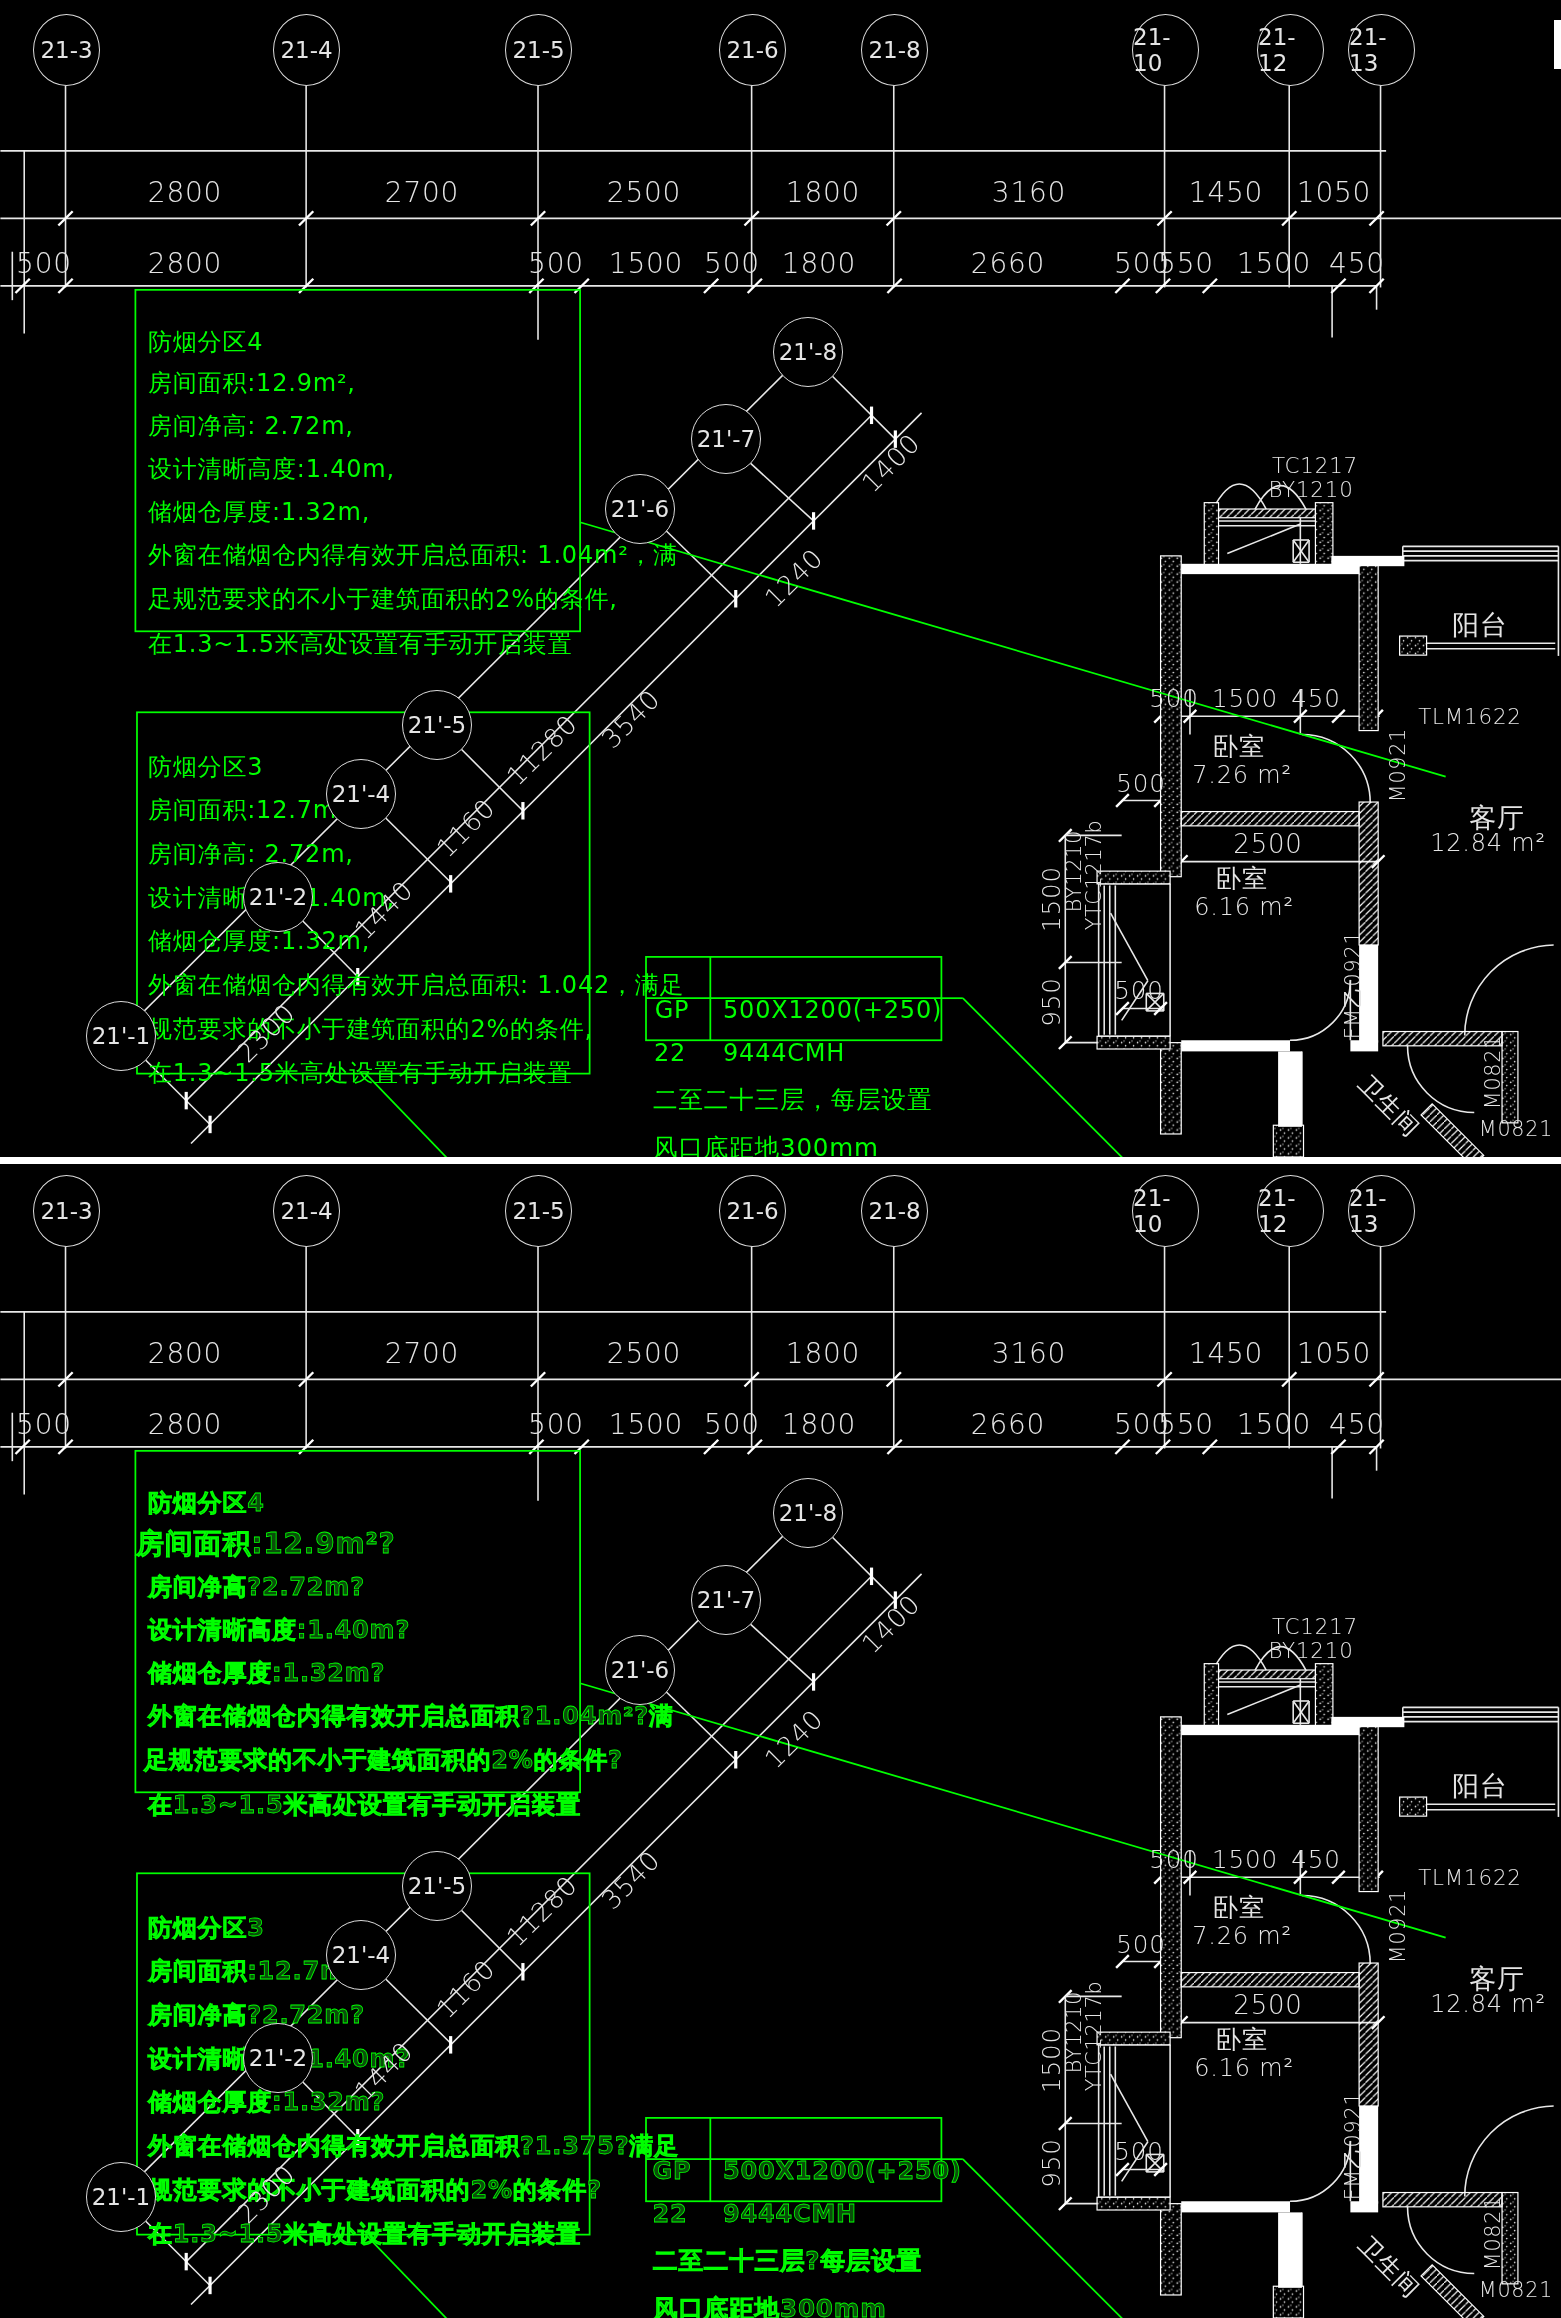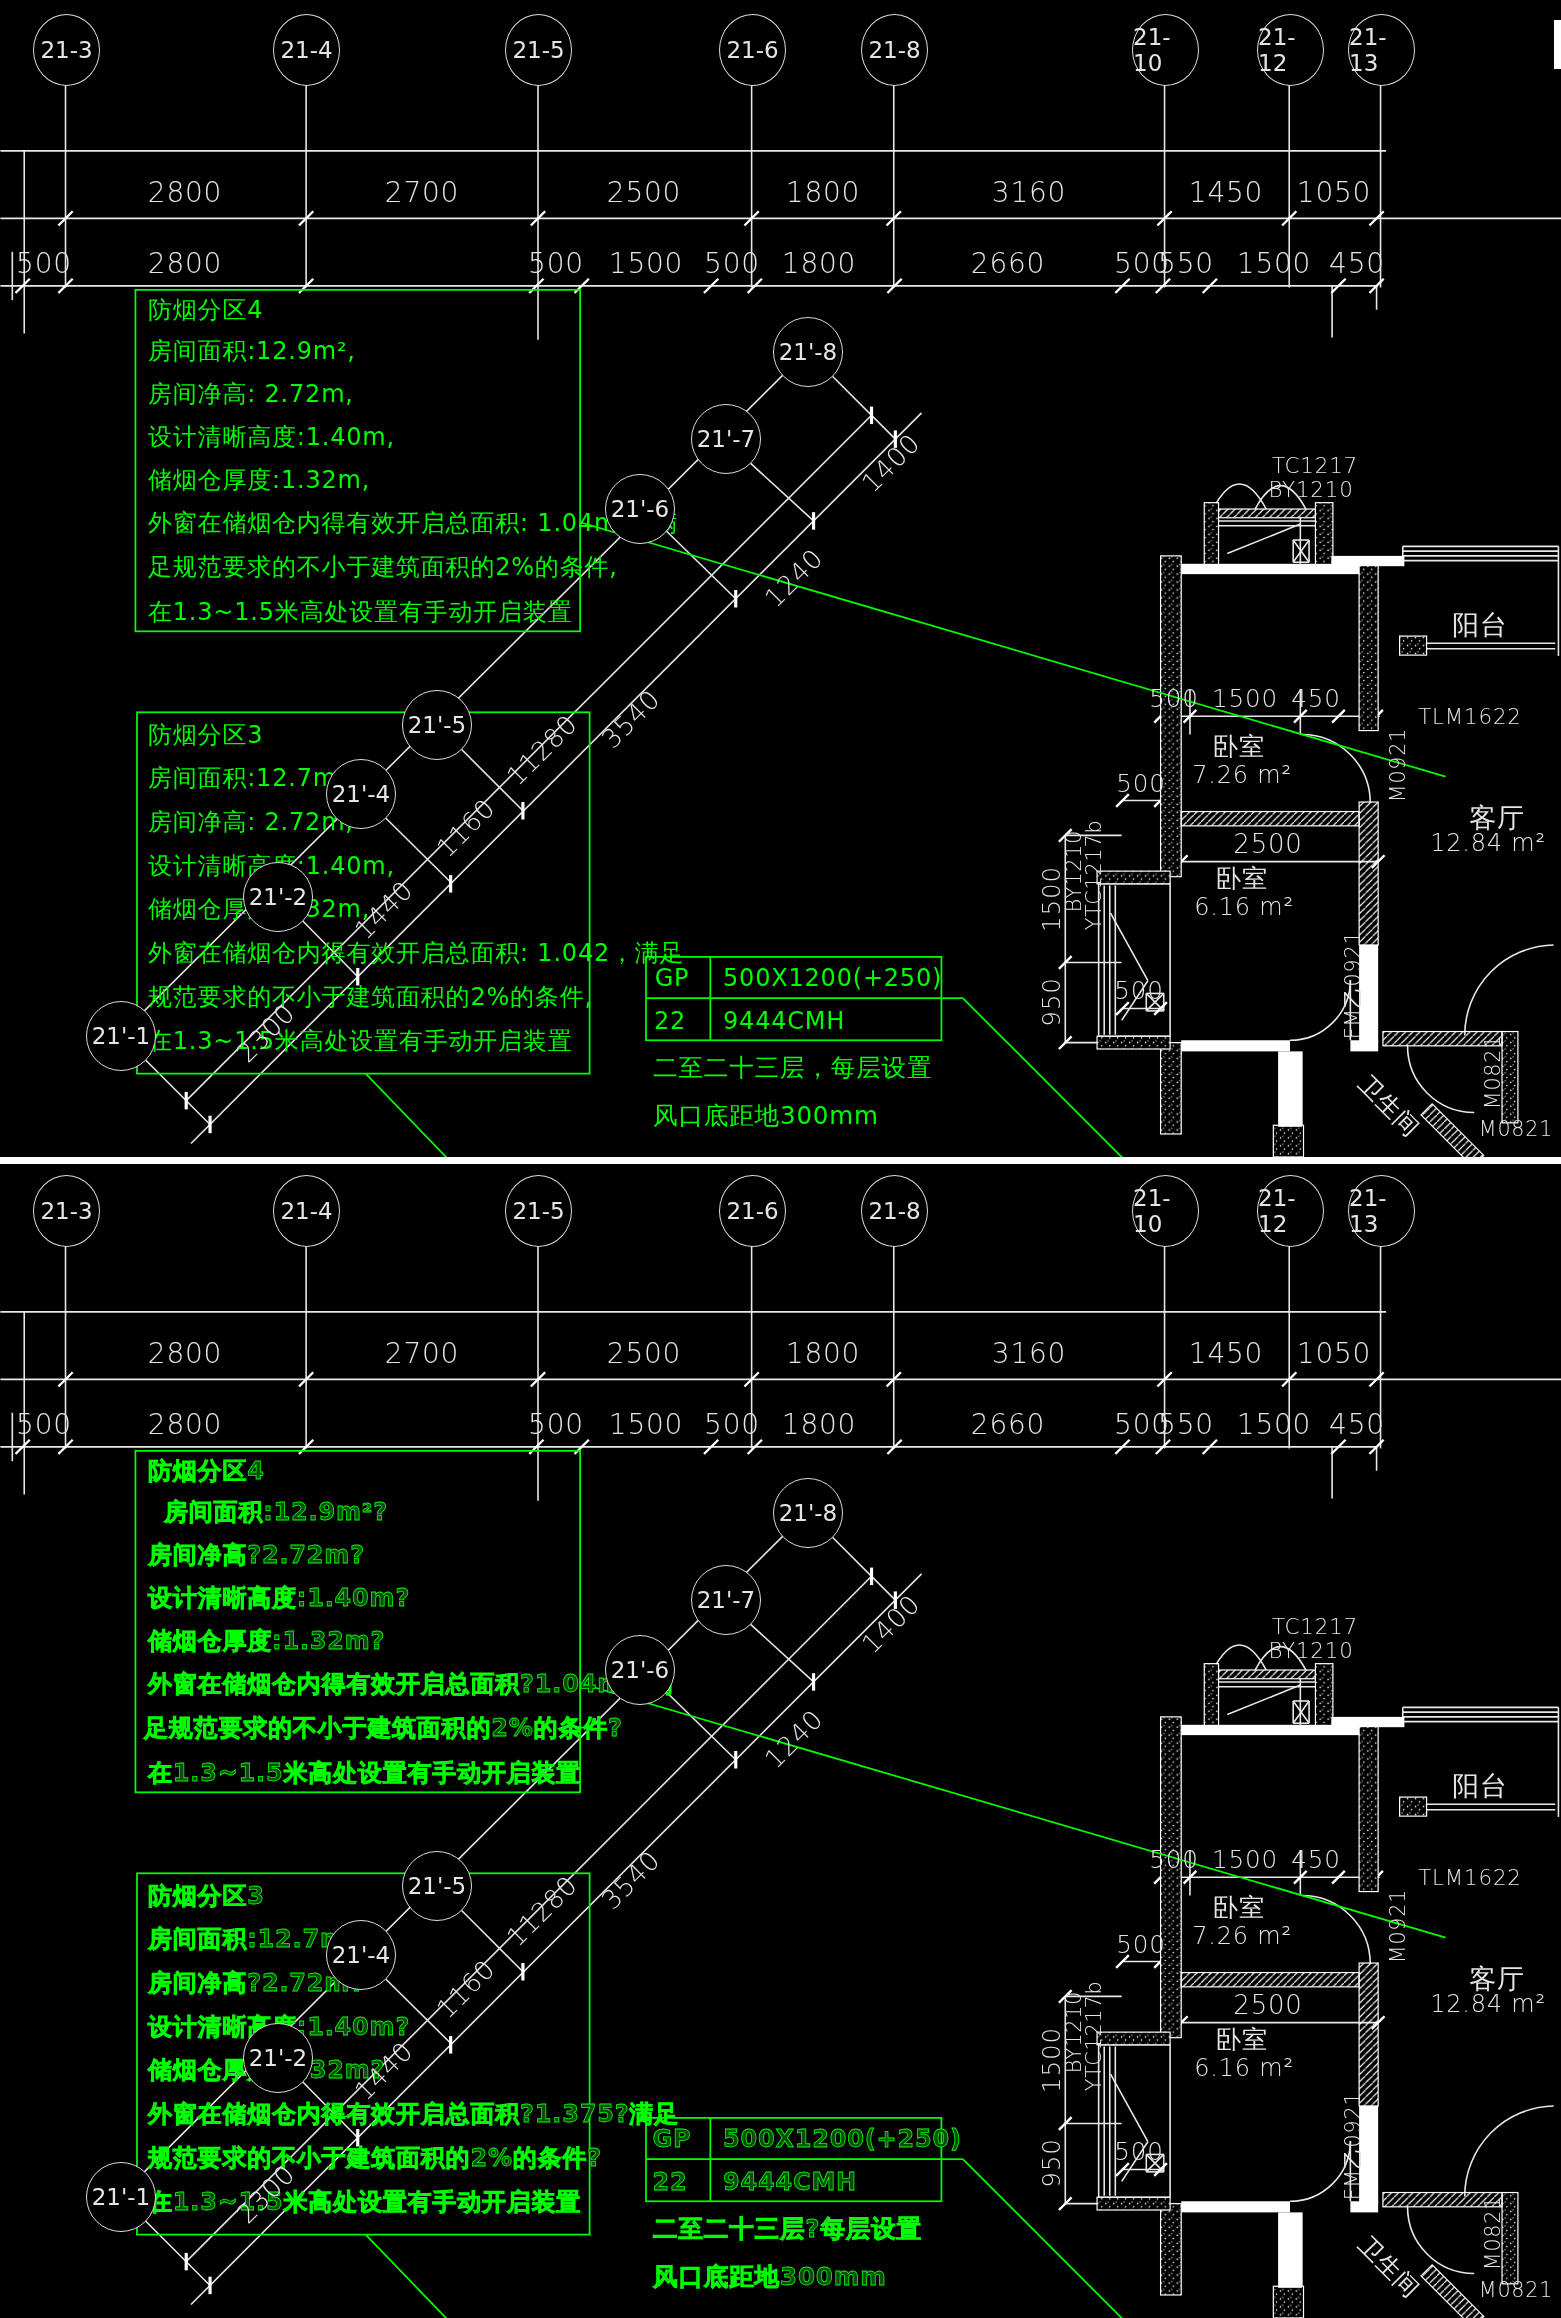--- a/index.html
+++ b/index.html
@@ -2,21 +2,21 @@
 <html style="font-size:12.7px"><head>
 <meta charset="utf-8">
 <style>
   html,body{margin:0;padding:0;background:#000;}
   #canvas{position:relative;width:1562px;height:2319px;background:#000;overflow:hidden;
           font-family:"DejaVu Sans",sans-serif;}
   .half{position:absolute;left:0;width:1562px;overflow:hidden;}
   .half > svg{position:absolute;left:0;top:0;}
   .lb{position:absolute;white-space:nowrap;line-height:1;}
   .cad{color:#E5E5E5;font-weight:200;letter-spacing:0.8px;}
-  .green{color:#00FF00;letter-spacing:0.8px;}
+  .green{color:#00FF00;letter-spacing:0.8px;margin-top:32px;}
   .half-b .green{font-weight:700;}
   @supports (-webkit-text-stroke:1px #0f0){
     .half-b .green{-webkit-text-stroke:0.8px #00ff00;color:#0a4d0a;}
   }
   .red{color:#FF0000;font-family:"Liberation Sans",sans-serif;}
   .half-a .red{font-size:46px;font-weight:500;}
   .half-b .red{font-size:48px;font-weight:700;}
   .bub{position:absolute;background:#000;border:1.6px solid #DCDCDC;border-radius:50%;
        display:flex;align-items:center;justify-content:center;color:#E5E5E5;}
   .sep{position:absolute;left:0;top:1157px;width:1562px;height:7.1px;background:#fff;}
@@ -315,21 +315,21 @@
         <span>21'-8</span>
       </div>
       <div class="wb" style="left: 1554px; top: 20px; width: 8px; height: 49px;"></div>
     </div>
   <div class="sep"></div>
   <div class="half half-b" id="half-b" style="top: 1161px; height: 1158px;">
       <svg width="1562" height="1157" viewBox="0 0 1966 1457">
         <use href="#dwg"></use>
       </svg>
       <div class="lb green" style="left: 148px; top: 310px; font-size: 24px; transform: translate(0px, -50%);">防烟分区4</div>
-      <div class="lb green" style="left: 164px; top: 351px; font-size: 24px; transform: translate(0px, -50%);">房间面积:12.9m²?</div>
+      <div class="lb green" style="left: 136px; top: 351px; font-size: 28px; transform: translate(0px, -50%);">房间面积:12.9m²?</div>
       <div class="lb green" style="left: 148px; top: 394px; font-size: 24px; transform: translate(0px, -50%);">房间净高?2.72m?</div>
       <div class="lb green" style="left: 148px; top: 437px; font-size: 24px; transform: translate(0px, -50%);">设计清晰高度:1.40m?</div>
       <div class="lb green" style="left: 148px; top: 480px; font-size: 24px; transform: translate(0px, -50%);">储烟仓厚度:1.32m?</div>
       <div class="lb green" style="left: 148px; top: 523px; font-size: 24px; transform: translate(0px, -50%);">外窗在储烟仓内得有效开启总面积?1.04m²?满</div>
       <div class="lb green" style="left: 144px; top: 567px; font-size: 24px; transform: translate(0px, -50%);">足规范要求的不小于建筑面积的2%的条件?</div>
       <div class="lb green" style="left: 148px; top: 612px; font-size: 24px; transform: translate(0px, -50%);">在1.3~1.5米高处设置有手动开启装置</div>
       <div class="lb green" style="left: 148px; top: 735px; font-size: 24px; transform: translate(0px, -50%);">防烟分区3</div>
       <div class="lb green" style="left: 148px; top: 778px; font-size: 24px; transform: translate(0px, -50%);">房间面积:12.7m²?</div>
       <div class="lb green" style="left: 148px; top: 822px; font-size: 24px; transform: translate(0px, -50%);">房间净高?2.72m?</div>
       <div class="lb green" style="left: 148px; top: 866px; font-size: 24px; transform: translate(0px, -50%);">设计清晰高度:1.40m?</div>

